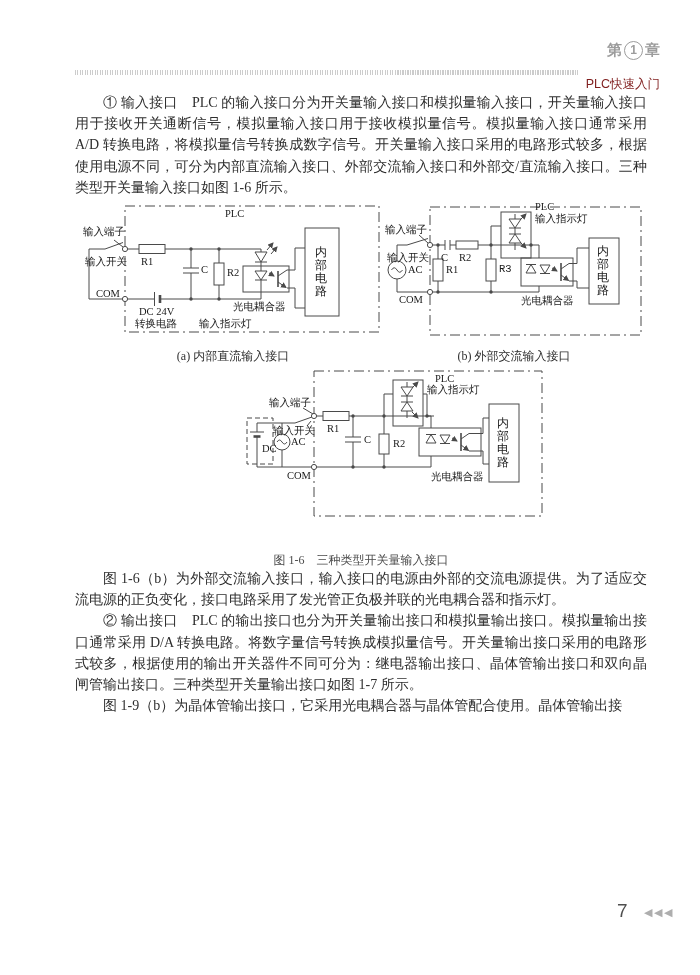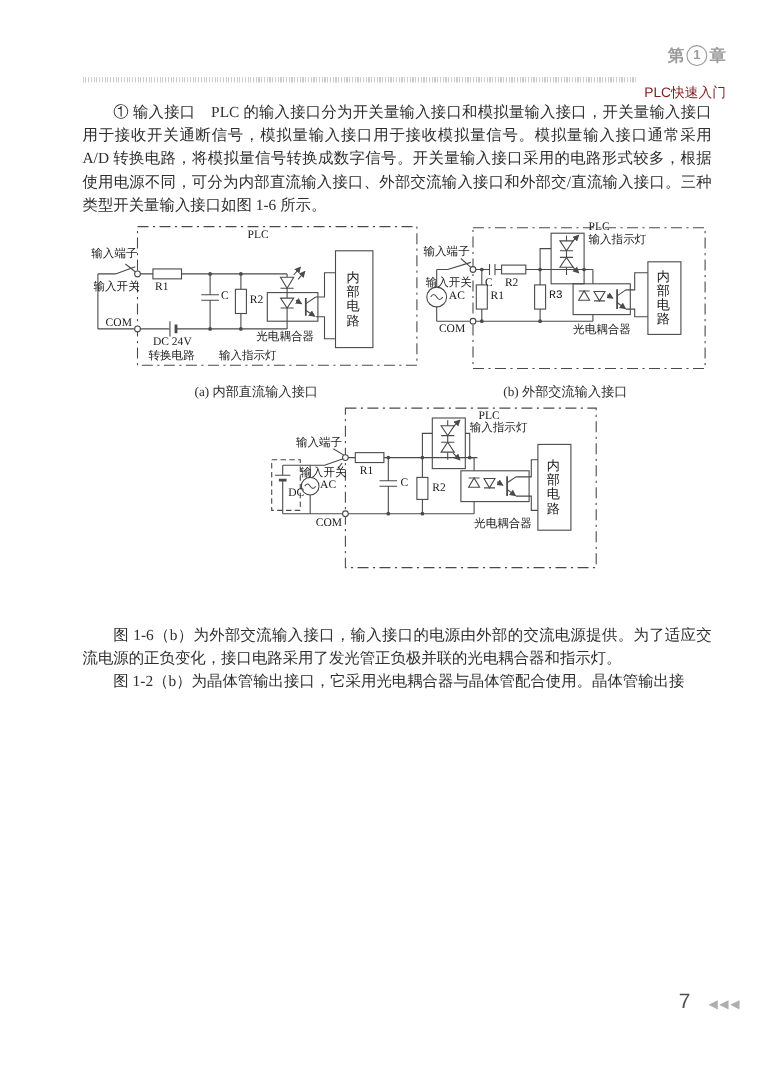--- a/index.html
+++ b/index.html
@@ -282,21 +282,23 @@
         <div class="dlabel" style="left:13px;top:77px;margin-left:14px;">DC</div>
         <div class="dlabel" style="left:56px;top:70px;">AC</div>
         <div class="dlabel" style="left:52px;top:104px;">COM</div>
         <div class="dlabel" style="left:92px;top:57px;">R1</div>
         <div class="dlabel" style="left:129px;top:68px;">C</div>
         <div class="dlabel" style="left:158px;top:72px;">R2</div>
         <div class="dlabel" style="left:196px;top:105px;">光电耦合器</div>
         <div class="dlabel vtext" style="left:262px;top:51px;">内部电路</div>
       </div>
 
+      <div class="figcap">图 1-6　三种类型开关量输入接口</div>
     </div>
 
     <p>图 1-6（b）为外部交流输入接口，输入接口的电源由外部的交流电源提供。为了适应交流电源的正负变化，接口电路采用了发光管正负极并联的光电耦合器和指示灯。</p>
-    <p>图 1-2（b）为晶体管输出接口，它采用光电耦合器与晶体管配合使用。晶体管输出接</p>
+    <p>② 输出接口　PLC 的输出接口也分为开关量输出接口和模拟量输出接口。模拟量输出接口通常采用 D/A 转换电路。将数字量信号转换成模拟量信号。开关量输出接口采用的电路形式较多，根据使用的输出开关器件不同可分为：继电器输出接口、晶体管输出接口和双向晶闸管输出接口。三种类型开关量输出接口如图 1-7 所示。</p>
+    <p>图 1-9（b）为晶体管输出接口，它采用光电耦合器与晶体管配合使用。晶体管输出接</p>
   </div>
 
   <div class="pageno">7</div>
   <div class="pager">◀◀◀</div>
 </div>
 
 </body></html>

